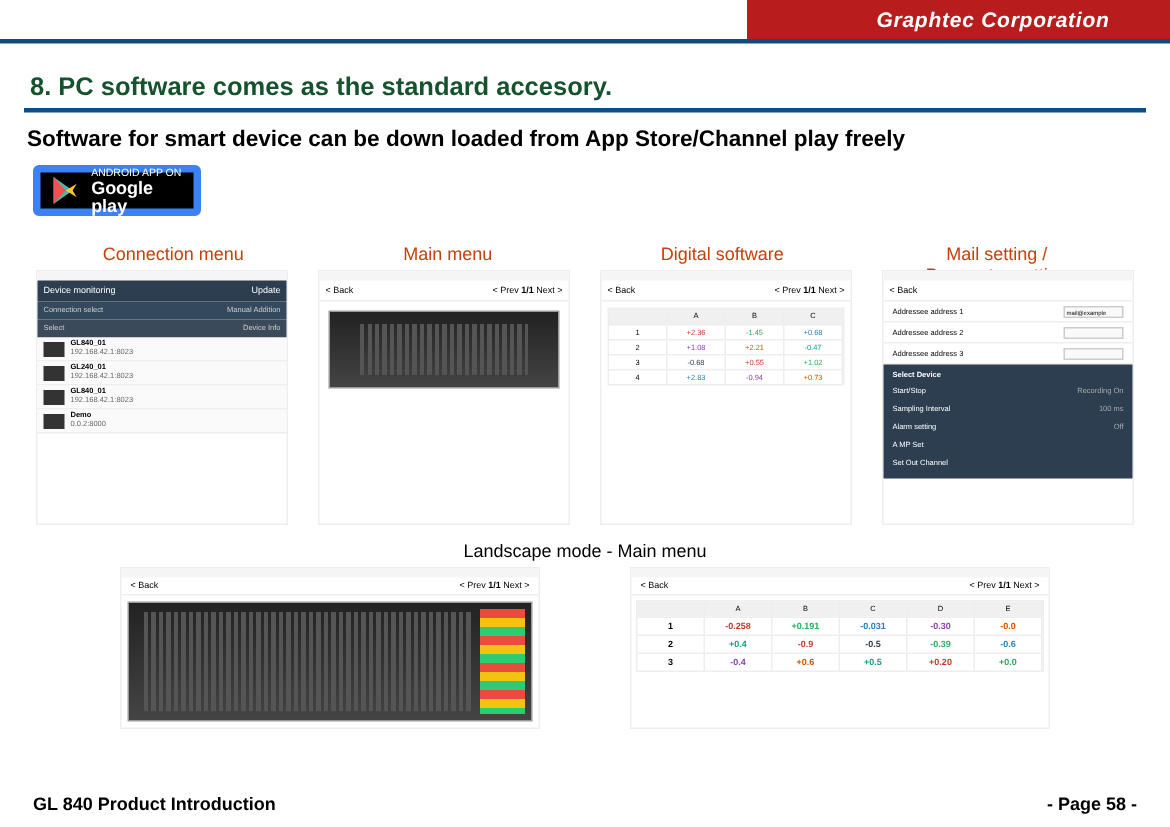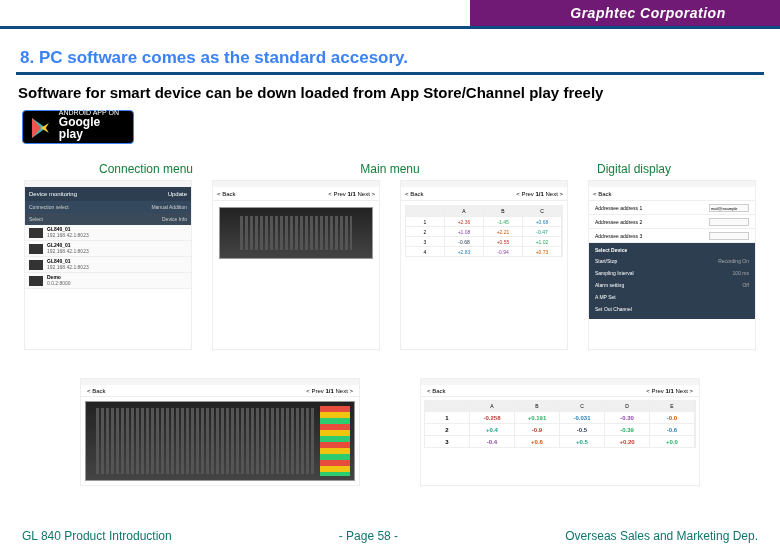--- a/index.html
+++ b/index.html
@@ -1,29 +1,29 @@
 <!DOCTYPE html>
 <html><head>
 <meta charset="utf-8">
 <style>
   * { box-sizing: border-box; margin: 0; padding: 0; }
   body { width: 780px; height: 551px; background: #fff; font-family: Arial, sans-serif; position: relative; overflow: hidden; }
-  .top-bar { position: absolute; top: 0; right: 0; width: 310px; height: 26px; background: #701a75; color: #fff; display: flex; align-items: center; justify-content: center; font-size: 14px; font-style: italic; font-weight: bold; letter-spacing: 0.5px; padding-left: 46px; }
+  .top-bar { position: absolute; top: 0; right: 0; width: 282px; height: 26px; background: #b91c1c; color: #fff; display: flex; align-items: center; justify-content: center; font-size: 14px; font-style: italic; font-weight: bold; letter-spacing: 0.5px; padding-left: 46px; }
   .top-line { position: absolute; top: 26px; left: 0; right: 0; height: 3px; background: #0F4C81; }
-  .section-title { position: absolute; top: 48px; left: 20px; font-size: 17px; font-weight: bold; color: #3b82f6; }
+  .section-title { position: absolute; top: 48px; left: 20px; font-size: 17px; font-weight: bold; color: #14532d; }
   .underline { position: absolute; top: 72px; left: 16px; right: 16px; height: 3px; background: #0F4C81; }
   .subtitle { position: absolute; top: 84px; left: 18px; font-size: 15px; font-weight: bold; color: #000; }
   .badges { position: absolute; top: 110px; left: 22px; display: flex; gap: 22px; }
   .badge { width: 112px; height: 34px; background: #000; border-radius: 4px; display: flex; align-items: center; padding: 3px 6px; gap: 6px; }
-  .badge-gp { border: 1px solid #3b82f6; align-items: flex-end; }
+  .badge-gp { border: 5px solid #3b82f6; }
   .badge-icon { width: 24px; height: 24px; }
   .badge-text { display: flex; flex-direction: column; color: #fff; line-height: 1; }
   .badge-small { font-size: 7px; }
   .badge-big { font-size: 12px; font-weight: bold; }
-  .captions { position: absolute; top: 162px; left: 0; right: 0; display: flex; justify-content: space-around; padding: 0 24px; font-size: 12px; color: #15803d; }
+  .captions { position: absolute; top: 162px; left: 0; right: 0; display: flex; justify-content: space-around; padding: 0 24px; font-size: 12px; color: #c2410c; }
   .cap { flex: 1; text-align: center; }
   .screens { position: absolute; top: 180px; left: 24px; right: 24px; display: flex; gap: 20px; }
   .phone { flex: 1; height: 170px; background: #fff; border: 1px solid #eee; display: flex; flex-direction: column; font-size: 6px; }
   .ph-status { height: 6px; background: #f5f5f5; }
   .ph-nav { height: 14px; display: flex; align-items: center; justify-content: space-between; padding: 0 4px; font-size: 6px; border-bottom: 1px solid #eee; }
   .ph-dark { height: 14px; background: #2c3e50; color: #fff; display: flex; align-items: center; justify-content: space-between; padding: 0 4px; font-size: 6px; }
   .ph-conn { height: 12px; background: #34495e; color: #ccc; display: flex; align-items: center; justify-content: space-between; padding: 0 4px; font-size: 5px; }
   .ph-row { height: 16px; background: #fafafa; border-bottom: 1px solid #eee; display: flex; align-items: center; gap: 4px; padding: 0 4px; }
   .ph-thumb { width: 14px; height: 10px; background: #333; }
   .ph-info { display: flex; flex-direction: column; font-size: 5px; color: #666; line-height: 1.1; }
@@ -43,21 +43,21 @@
   .land-screens { position: absolute; top: 378px; left: 80px; right: 80px; display:flex; gap: 60px; }
   .land { flex:1; height: 108px; background:#fff; border:1px solid #eee; display:flex; flex-direction:column; font-size:6px; }
   .land-nav { height:12px; display:flex; align-items:center; justify-content:space-between; padding:0 6px; font-size:6px; border-bottom:1px solid #eee; }
   .land-img { margin:4px; flex:1; background:linear-gradient(#222,#444); border:1px solid #999; position:relative; }
   .land-img::after { content:''; position:absolute; inset:6px 40px 6px 10px; background: repeating-linear-gradient(90deg,#555 0 3px,transparent 3px 5px); }
   .land-img::before { content:''; position:absolute; right:4px; top:4px; bottom:4px; width:30px; background:repeating-linear-gradient(#e74c3c 0 6px,#f1c40f 6px 12px,#2ecc71 12px 18px); }
   .land-grid { margin:3px; border:1px solid #eee; }
   .land-grid-h { height:10px; background:#f0f0f0; display:flex; font-size:5px; }
   .land-grid-h > div, .land-grid-r > div { flex:1; border-right:1px solid #eee; text-align:center; display:flex; align-items:center; justify-content:center; }
   .land-grid-r { height:12px; display:flex; font-size:6px; border-top:1px solid #eee; }
-  .footer { position:absolute; bottom:8px; left:0; right:0; display:flex; justify-content:space-between; padding:0 22px; font-size:12px; color:#0f766e; }
+  .footer { position:absolute; bottom:8px; left:0; right:0; display:flex; justify-content:space-between; padding:0 22px; font-size:12px; color:#000000;font-weight:bold; }
 </style>
 </head>
 <body>
 
 <div class="top-bar">Graphtec Corporation</div>
 <div class="top-line"></div>
 <div class="section-title">8. PC software comes as the standard accesory.</div>
 <div class="underline"></div>
 <div class="subtitle">Software for smart device can be down loaded from App Store/Channel play freely</div>
 
@@ -71,21 +71,22 @@
     <div class="badge-text">
         <span class="badge-small">ANDROID APP ON</span>
         <span class="badge-big">Google play</span>
       </div>
   </div>
 </div>
 
 <div class="captions">
   <div class="cap">Connection menu</div>
   <div class="cap">Main menu</div>
-  <div class="cap">Digital display</div>
+  <div class="cap">Digital software</div>
+  <div class="cap"><span>Mail setting /</span><br><span>Parameter setting</span></div>
 </div>
 
 <div class="screens">
   <div class="phone">
     <div class="ph-status"></div>
     <div class="ph-dark">
         <span>Device monitoring</span>
         <span>Update</span>
       </div>
     <div class="ph-conn">
@@ -212,20 +213,21 @@
         </div>
         <div class="ph-dark-row">
           <span>Set Out Channel</span>
           <span style="color:#aaa"></span>
         </div>
       </div>
   </div>
 </div>
 
 <div class="land-captions">
+  <div class="land-cap">Landscape mode - Main menu</div>
 </div>
 
 <div class="land-screens">
   <div class="land">
     <div class="ph-status"></div>
     <div class="land-nav">
         <span>&lt; Back</span>
         <span><span>&lt; Prev</span> <b>1/1</b> <span>Next &gt;</span></span>
       </div>
     <div class="land-img"></div>
@@ -269,14 +271,13 @@
           <div style="color: rgb(192, 57, 43); font-weight: bold;">+0.20</div>
           <div style="color: rgb(39, 174, 96); font-weight: bold;">+0.0</div>
         </div>
       </div>
   </div>
 </div>
 
 <div class="footer">
   <span>GL 840 Product Introduction</span>
   <span>- Page 58 -</span>
-  <span>Overseas Sales and Marketing Dep.</span>
 </div>
 
 </body></html>

